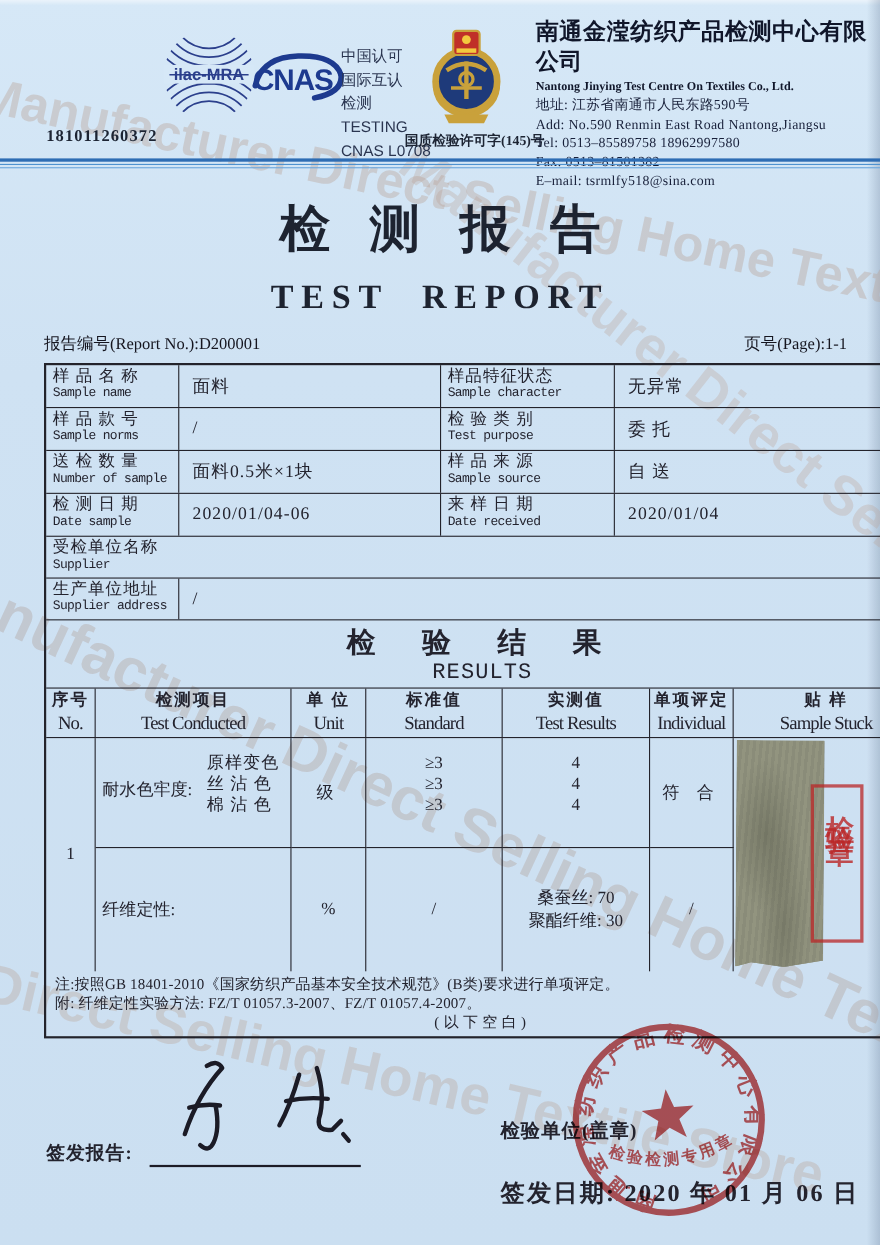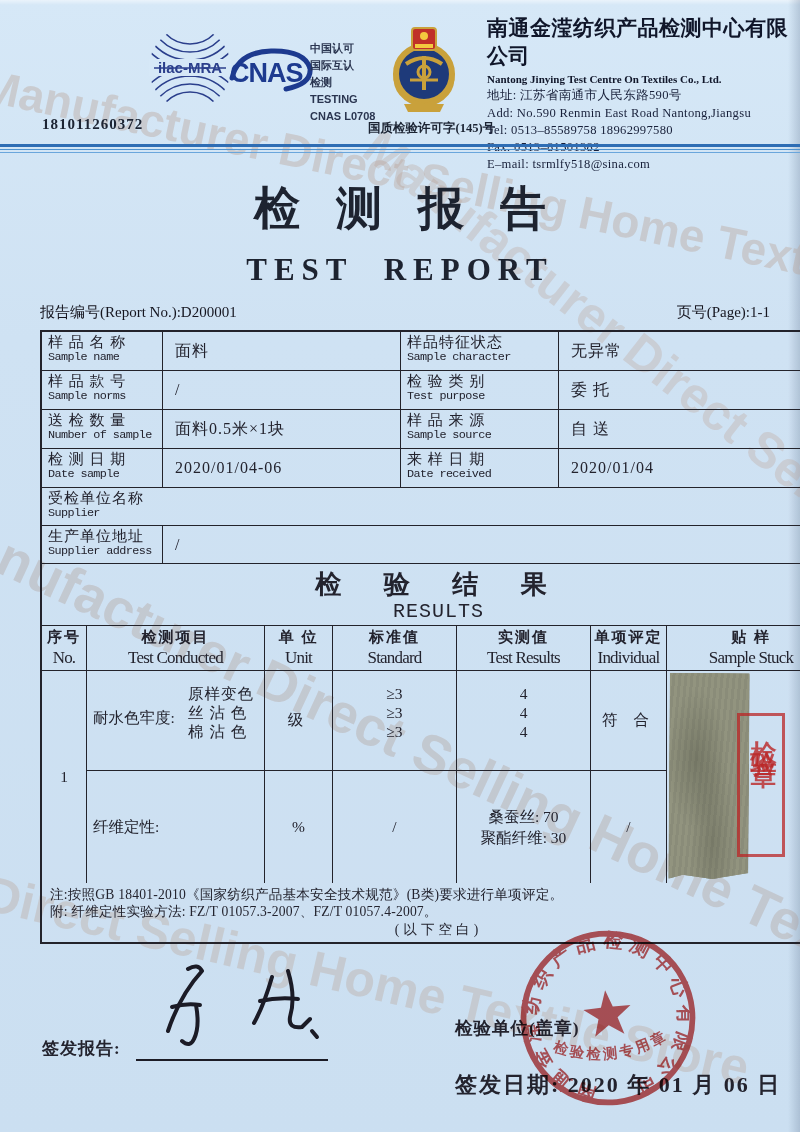--- a/index.html
+++ b/index.html
@@ -20,21 +20,21 @@
   .wm3{left:-55px;top:492px;font-size:55px;transform:rotate(25deg);color:rgba(170,150,140,.33);}
   .wm4{left:-330px;top:790px;font-size:50px;transform:rotate(13deg);color:rgba(184,160,146,.34);}
 
   
   .hdr{position:absolute;left:0;top:0;width:800px;height:148px;z-index:4;}
   .logo-cma{position:absolute;left:30px;top:38px;width:118px;}
   .cma-num{position:absolute;left:42px;top:116px;font-size:15px;font-weight:700;color:#1c2433;letter-spacing:1px;}
   .logo-ilac{position:absolute;left:146px;top:24px;}
   .logo-cnas{position:absolute;left:228px;top:44px;}
   .cnas-side{position:absolute;left:310px;top:40px;font-family:"Liberation Sans",sans-serif;
-             font-size:11px;line-height:1.55;color:#2a3550;font-weight:700;}
+             font-size:14px;line-height:1.55;color:#2a3550;font-weight:400;}
   .logo-badge{position:absolute;left:386px;top:22px;}
   .badge-license{position:absolute;left:368px;top:120px;font-size:12.5px;font-weight:700;color:#1c2433;}
   .co{position:absolute;left:487px;top:14px;width:306px;}
   .co-cn{font-size:21px;font-weight:700;letter-spacing:.5px;color:#10162a;}
   .co-en{font-size:11px;font-weight:700;margin-top:3px;color:#10162a;}
   .co-line{font-size:12.6px;margin-top:2px;color:#18203a;letter-spacing:.3px;}
 
   .divider{position:absolute;left:0;top:144px;width:800px;z-index:4;}
   .divider .d1{height:3px;background:#2e6db4;margin-bottom:2px;}
   .divider .d2{height:1px;background:#4f92cf;margin-bottom:2px;}

